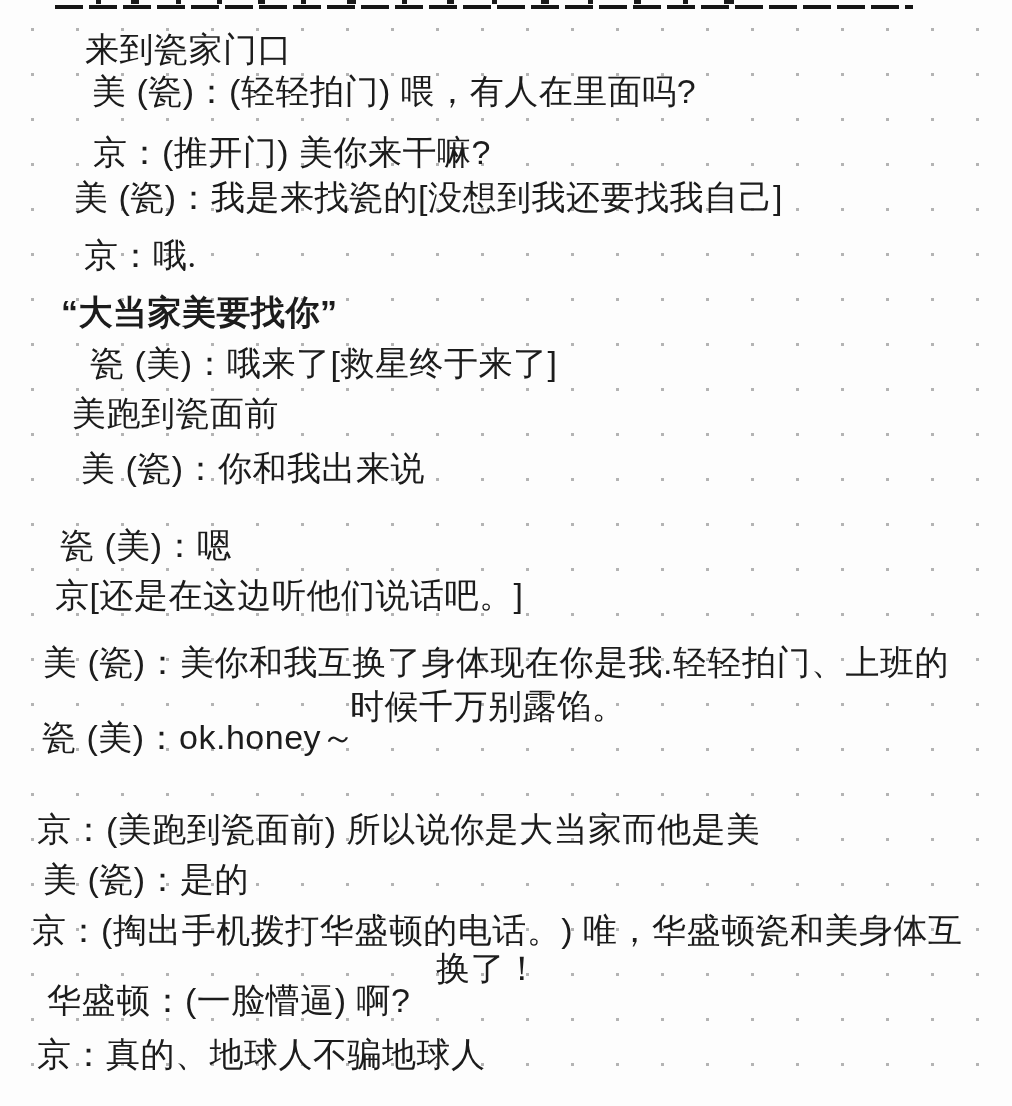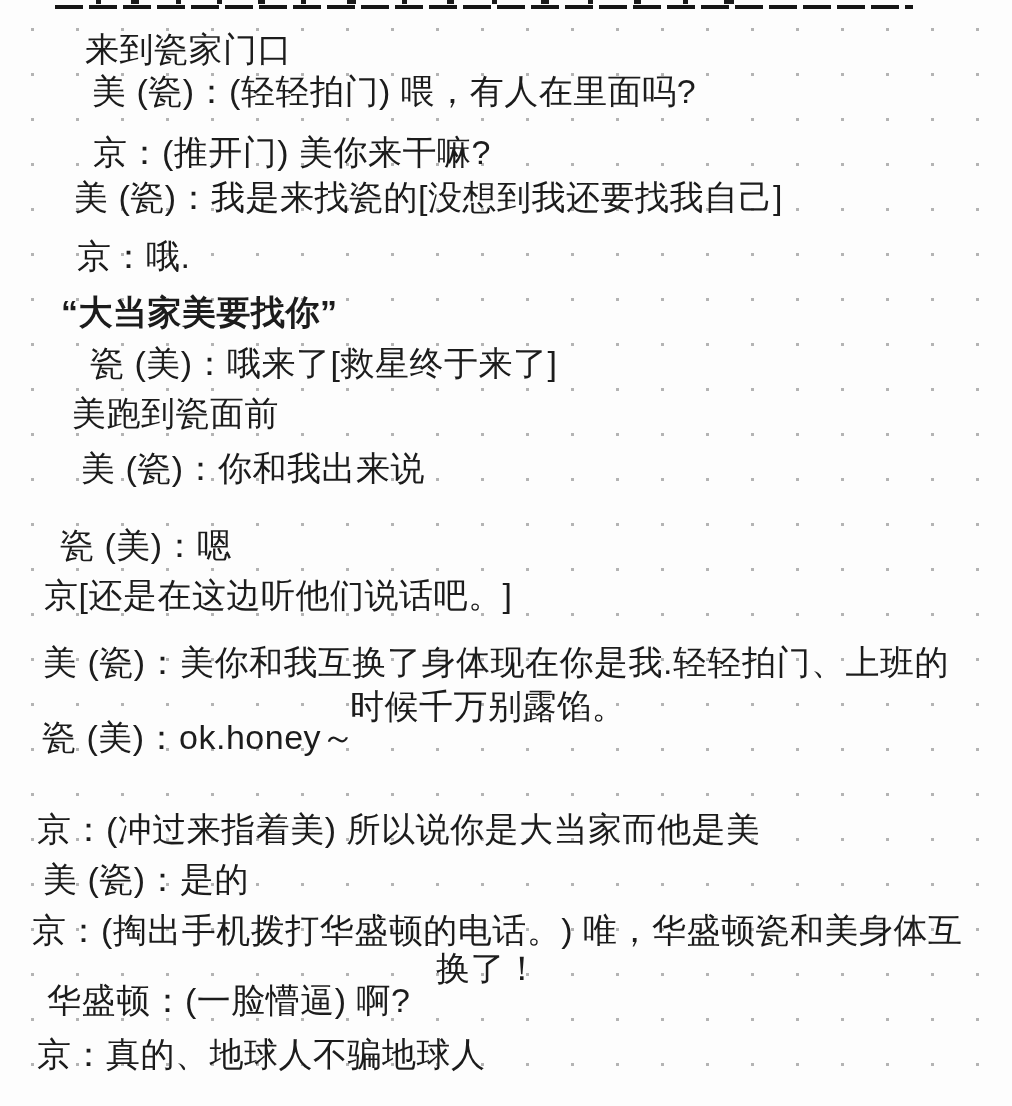--- a/index.html
+++ b/index.html
@@ -57,27 +57,27 @@
     white-space: nowrap;
     font-size: 34px;
     line-height: 1.12;
     color: #1c1c1c;
     letter-spacing: 0.5px;
   }
   .l0  { left:  85px; top:   30px; }
   .l1  { left:  92px; top:   72px; }
   .l2  { left:  93px; top:  121px; margin-top: 12px; }
   .l3  { left:  74px; top:  178px; }
-  .l4  { left:  77px; top:  237px; }
+  .l4  { left:  84px; top:  237px; font-family: Liberation Serif, serif; }
   .l5  { left:  61px; top:  293px; font-weight: bold; }
   .l6  { left:  90px; top:  344px; }
   .l7  { left:  72px; top:  394px; }
   .l8  { left:  81px; top:  449px; }
   .l9  { left:  60px; top:  526px; }
-  .l10 { left:  44px; top:  576px; text-align: center; }
+  .l10 { left:  55px; top:  576px; text-align: center; }
   .l11 { left:  43px; top:  643px; }
   .l12 { left: 350px; top:  687px; }
   .l13 { left:  42px; top:  718px; }
   .l14 { left:  37px; top:  810px; }
   .l15 { left:  43px; top:  860px; }
   .l16 { left:  32px; top:  911px; }
   .l17 { left: 436px; top:  949px; }
   .l18 { left:  47px; top:  981px; }
   .l19 { left:  37px; top: 1035px; }
 </style>
@@ -114,21 +114,21 @@
     <div class="line l4">京：哦.</div>
     <div class="line l5">“大当家美要找你”</div>
     <div class="line l6">瓷 (美)：哦来了[救星终于来了]</div>
     <div class="line l7">美跑到瓷面前</div>
     <div class="line l8">美 (瓷)：你和我出来说</div>
     <div class="line l9">瓷 (美)：嗯</div>
     <div class="line l10">京[还是在这边听他们说话吧。]</div>
     <div class="line l11">美 (瓷)：美你和我互换了身体现在你是我.轻轻拍门、上班的</div>
     <div class="line l12">时候千万别露馅。</div>
     <div class="line l13">瓷 (美)：ok.honey～</div>
-    <div class="line l14">京：(冲过来指着美) 所以说你是大当家而他是美</div>
+    <div class="line l14">京：(美跑到瓷面前) 所以说你是大当家而他是美</div>
     <div class="line l15">美 (瓷)：是的</div>
     <div class="line l16">京：(掏出手机拨打华盛顿的电话。) 唯，华盛顿瓷和美身体互</div>
     <div class="line l17">换了！</div>
     <div class="line l18">华盛顿：(一脸懵逼) 啊?</div>
     <div class="line l19">京：真的、地球人不骗地球人</div>
   </main>
 
 </div>
 
 </body></html>

